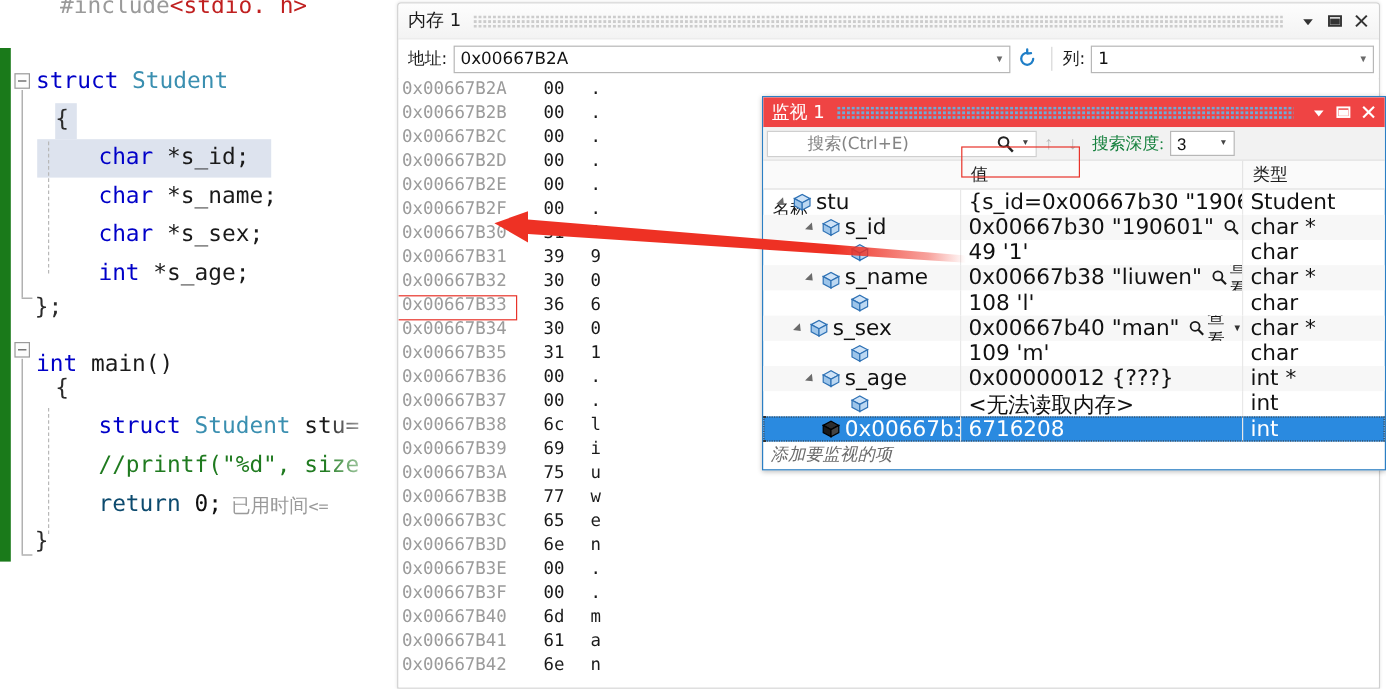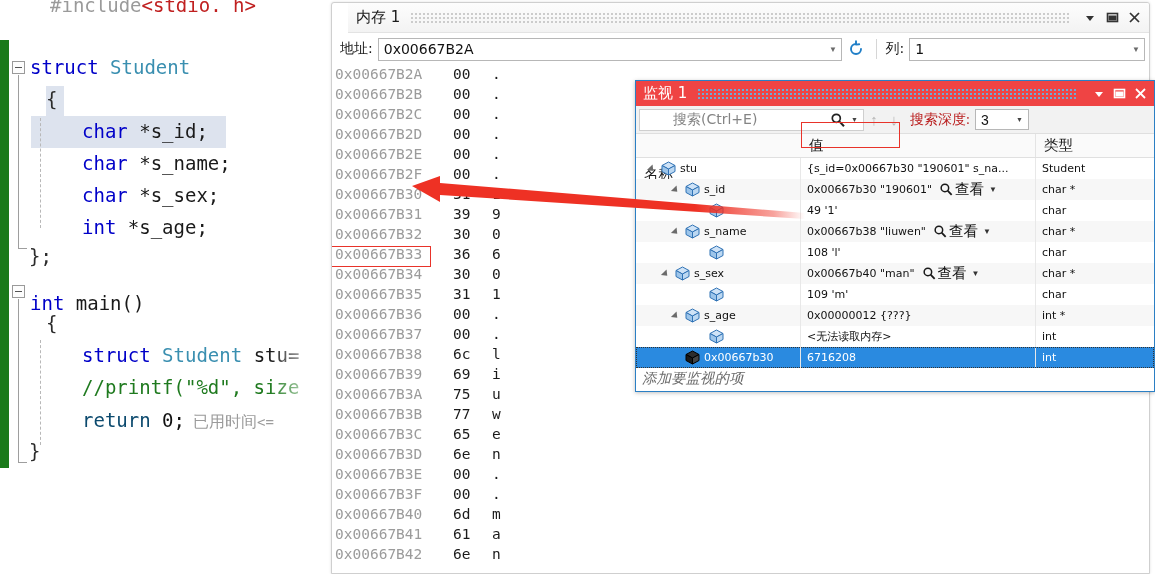--- a/index.html
+++ b/index.html
@@ -71,21 +71,21 @@
     background: #ffffff;
     border: 1px solid #cfcfcf;
     border-radius: 3px 3px 0 0;
     box-shadow: 0 0 3px rgba(0,0,0,0.12);
     overflow: hidden;
   }
   #mem-titlebar {
     position: relative; height: 30px;
     background: linear-gradient(to bottom, #fdfdfd, #f3f3f3);
     border-bottom: 1px solid #e3e3e3;
-    display: flex; align-items: center; margin-left: 16px;
+    display: flex; align-items: center;
   }
   #mem-title {
     font-size: 15px; color: #1b1b1b; margin-left: 8px;
     font-family: "DejaVu Sans", sans-serif;
   }
   #mem-grip {
     flex: 1; height: 10px; margin: 0 10px;
     background-image: radial-gradient(#cccccc 40%, transparent 41%);
     background-size: 4px 4px;
     background-position: 0 3px;
@@ -169,21 +169,21 @@
   #search-box {
     width: 225px; height: 22px; background: #fff; border: 1px solid #cfcfcf;
     display: flex; align-items: center;
   }
   #search-placeholder {
     flex: 1; font-size: 14px; color: #848484; padding-left: 5px;
     font-family: "DejaVu Sans", sans-serif; white-space: nowrap; margin-left: 28px;
   }
   .nav-arrow { width: 20px; text-align: center; font-size: 15px; color: #b6b6b6; }
   #depth-label {
-    font-size: 14px; color: #b91c1c; margin-left: 6px;
+    font-size: 14px; color: #15803d; margin-left: 6px;
     font-family: Liberation Serif, serif; white-space: nowrap;
   }
   #depth-combo {
     width: 54px; height: 21px; border: 1px solid #b7b7b7; background: #fff;
     display: flex; align-items: center; margin-left: 5px;
   }
   #watch-header {
     height: 24px; display: flex; background: #fafafa;
     border-bottom: 1px solid #e0e0e0;
   }
@@ -200,21 +200,21 @@
   .w-row { display: flex; height: 21px; align-items: center; position: relative; }
   .w-row.alt { background: #f7f7f7; }
   .w-row.selected { background: #2a8ae0; }
   .w-name { width: 165px; display: flex; align-items: center; height: 21px;
             border-right: 1px solid #e8e8e8; overflow: hidden; }
   .w-value { width: 235px; display: flex; align-items: center; height: 21px;
              border-right: 1px solid #e8e8e8; overflow: hidden; padding-left: 6px; }
   .w-type { flex: 1; display: flex; align-items: center; height: 21px;
             padding-left: 6px; overflow: hidden; }
   .w-text {
-    font-size: 11px; color: #111; white-space: nowrap;
+    font-size: 18px; color: #111; white-space: nowrap;
     font-family: "DejaVu Sans", sans-serif;
   }
   .w-row.selected .w-text { color: #ffffff; }
   .expander {
     width: 11px; height: 21px; display: flex; align-items: center;
     justify-content: center; flex: none;
   }
   .tri {
     width: 0; height: 0; border-left: 5px solid #6b6b6b;
     border-top: 4px solid transparent; border-bottom: 4px solid transparent;
@@ -484,21 +484,21 @@
               </svg></span>
           </div>
           <div class="w-value">
             <span class="w-text">49 '1'</span>
           </div>
           <div class="w-type">
             <span class="w-text">char</span>
           </div>
         </div>
         <div class="w-row alt">
-          <div class="w-name" style="padding-left: 34px;">
+          <div class="w-name" style="padding-left: 34px; align-items: flex-end;">
             <span class="expander">
               <span class="tri"></span>
             </span>
             <span class="cube" style="margin-left: 3px;"><svg width="17" height="17" viewBox="0 0 17 17">
                 <polygon points="2,5.5 8.5,2 15,5.5 8.5,9" fill="#cfe3f7" stroke="#2f72b5" stroke-width="1"></polygon>
                 <polygon points="2,5.5 8.5,9 8.5,15 2,11.5" fill="#9dc5ea" stroke="#2f72b5" stroke-width="1"></polygon>
                 <polygon points="15,5.5 8.5,9 8.5,15 15,11.5" fill="#bcd8f2" stroke="#2f72b5" stroke-width="1"></polygon>
               </svg></span>
             <span class="w-text">s_name</span>
           </div>

